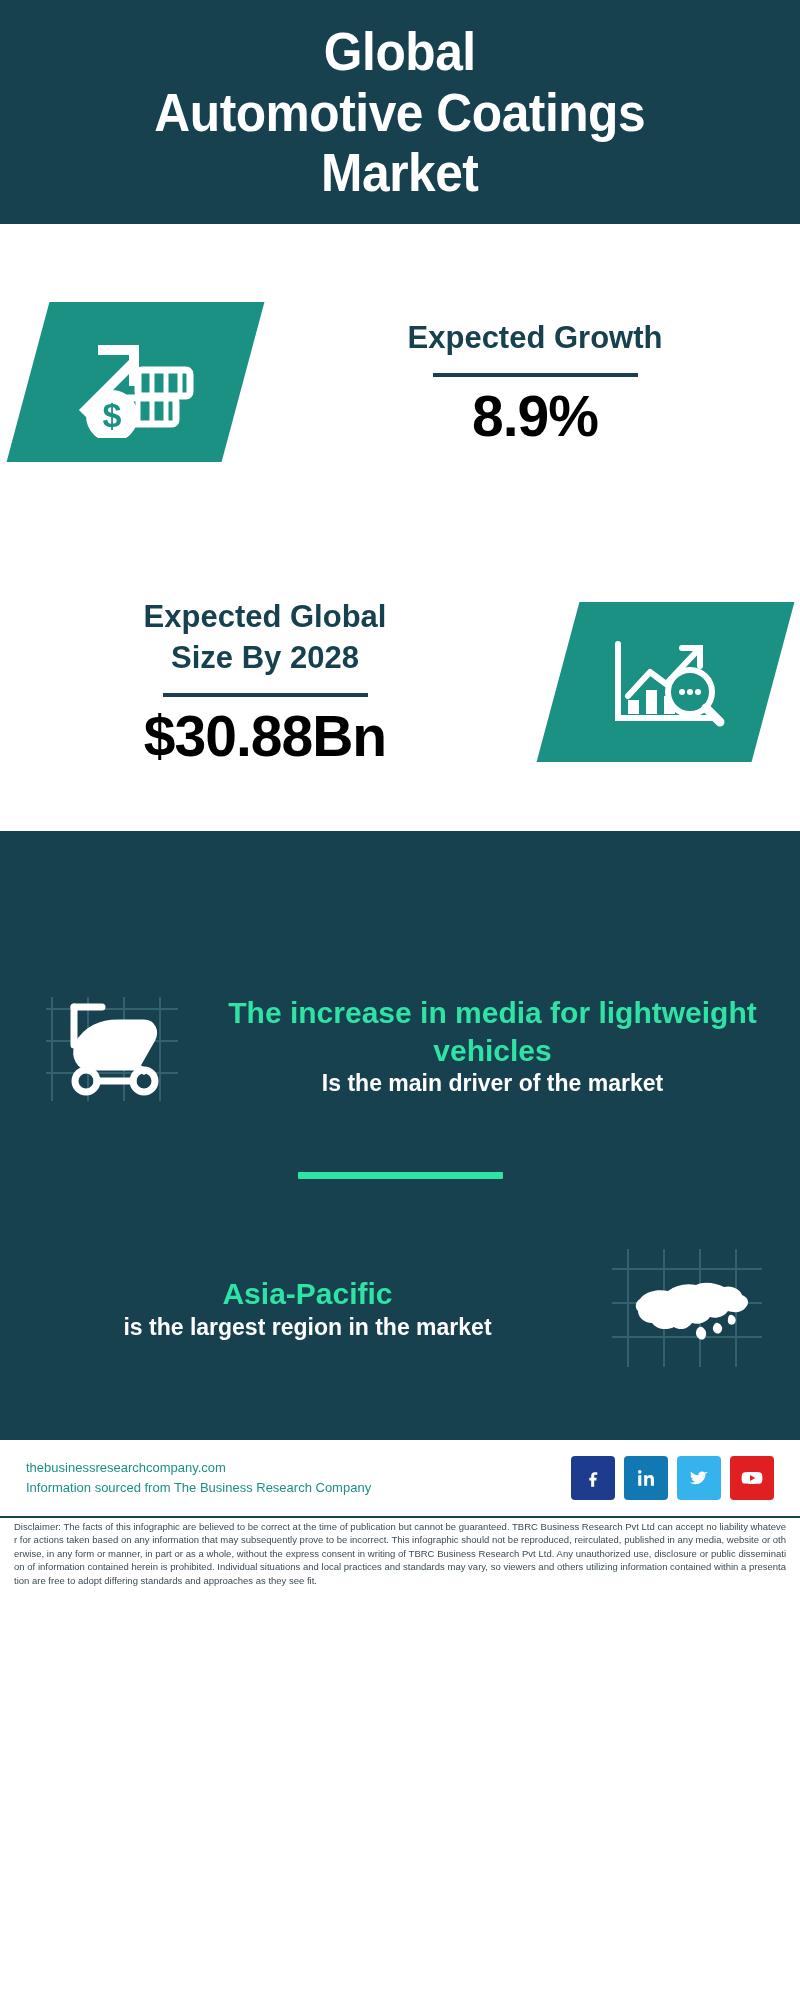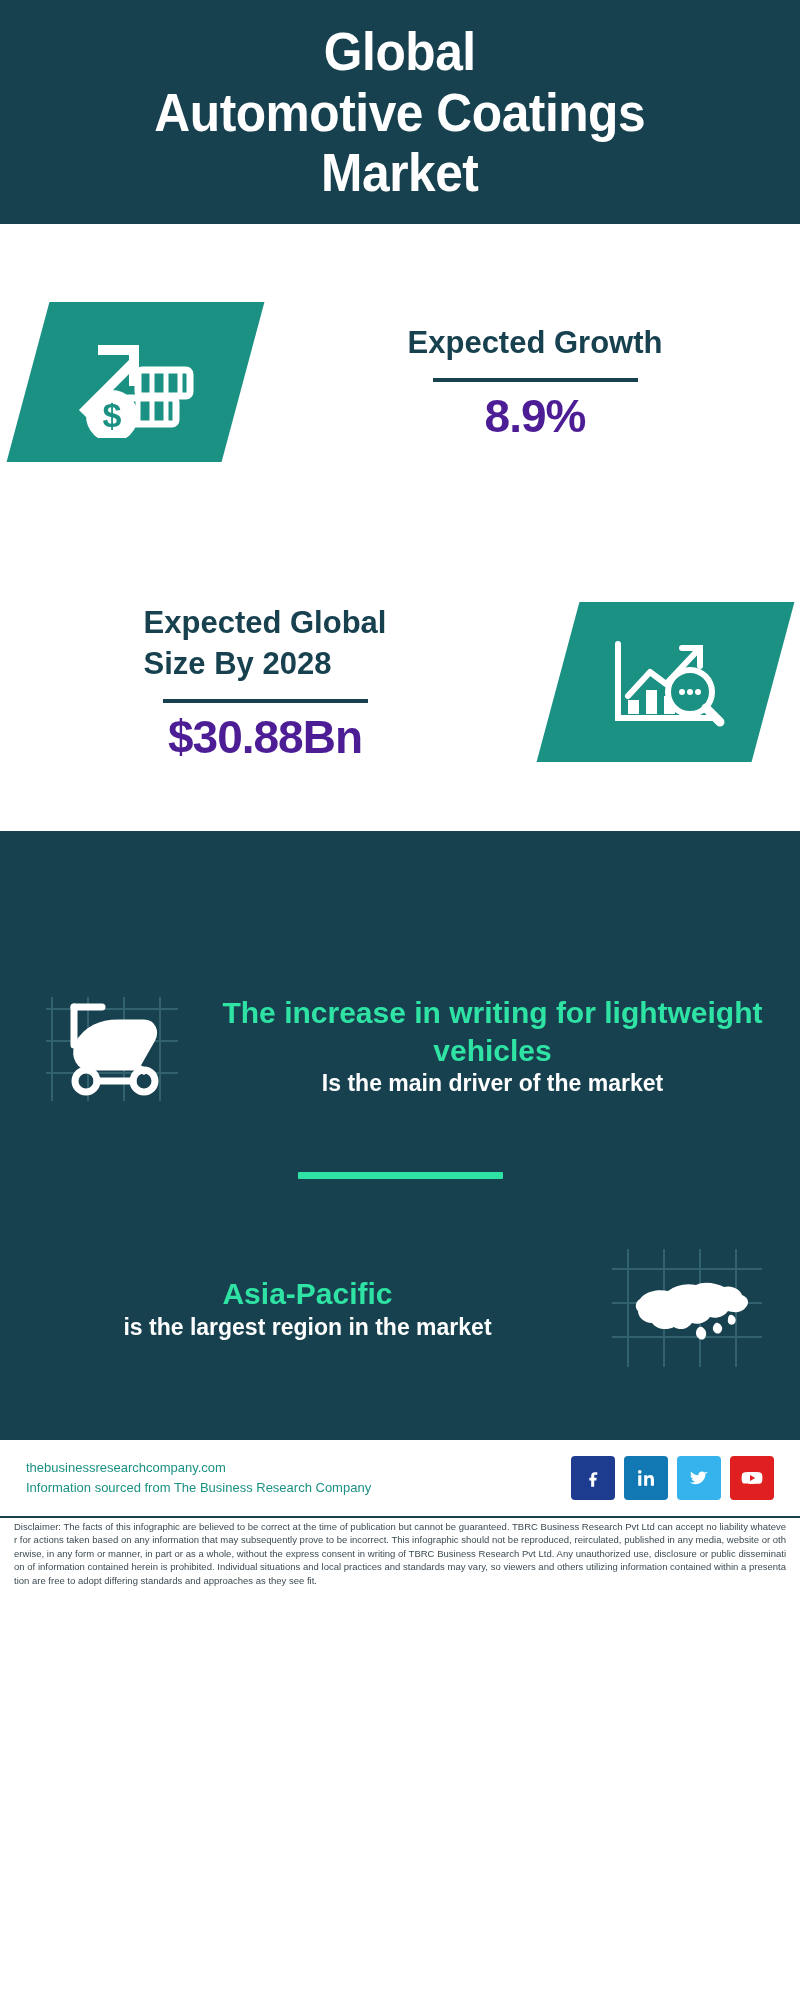--- a/index.html
+++ b/index.html
@@ -54,30 +54,30 @@
   .text-cell {
     flex:1;
     display:flex; flex-direction:column; align-items:center;
     padding:0 14px;
   }
   .stat-title {
     color:#18414f;
     font-size:31px;
     font-weight:bold;
     line-height:1.32;
-    text-align:left;
+    text-align:center;
   }
   .rule {
     width:205px; height:4px;
     background:#18414f;
     margin:14px 0 10px;
   }
   .stat-value {
-    color:#4c1d95;
-    font-size:46px;
+    color:#000000;
+    font-size:57px;
     font-weight:bold;
     line-height:1.05;
     text-align:center;
     letter-spacing:-1px;
   }
 
   
   .dark-wrap { position:relative; background:#18414f; }
   .skyline { display:block; width:800px; height:120px; margin-top:-1px; }
 
@@ -290,21 +290,21 @@
             <path d="M34 28 L62 28"></path>
             <path d="M38 66 C46 50 62 44 78 44 L104 44 C112 44 116 52 112 60 L96 88 L50 88 C40 88 34 78 38 66 Z" fill="#ffffff" stroke="#ffffff"></path>
             <circle cx="46" cy="102" r="11"></circle>
             <circle cx="104" cy="102" r="11"></circle>
             <path d="M57 102 L93 102"></path>
             <path d="M96 88 L104 92"></path>
           </g>
         </svg>
       </div>
       <div class="fact-text">
-        <span class="fact-hi">The increase in writing for lightweight vehicles</span>
+        <span class="fact-hi">The increase in media for lightweight vehicles</span>
         <span class="fact-lo">Is the main driver of the market</span>
       </div>
     </div>
 
     <div class="green-rule"></div>
 
     <div class="fact-row reverse">
       <div class="fact-icon">
         <svg width="160" height="135" viewBox="0 0 160 135" fill="none">
           <g stroke="#33626f" stroke-width="2">

